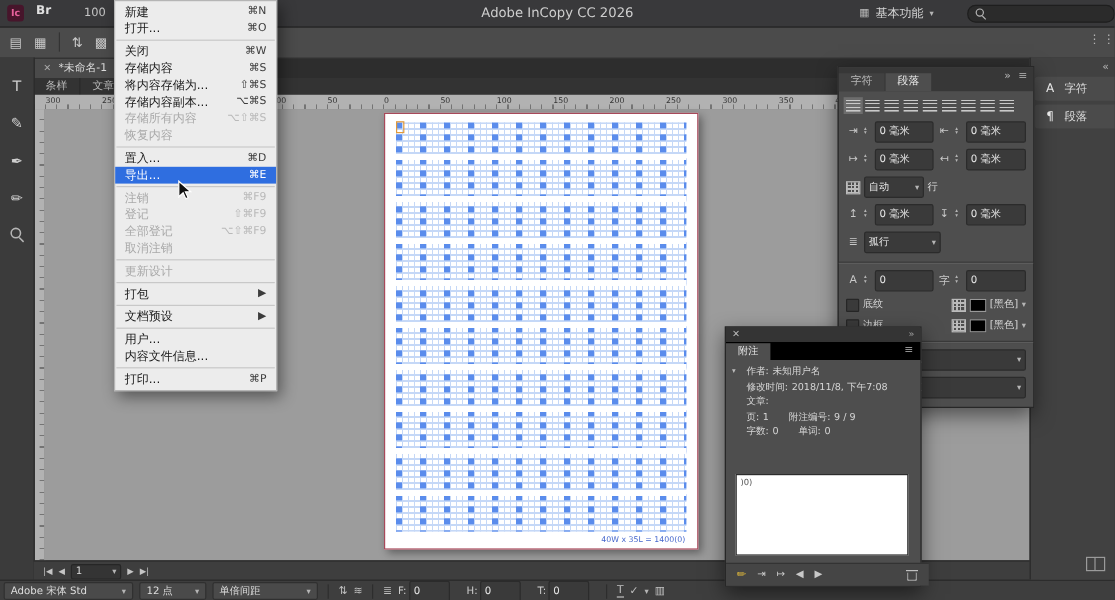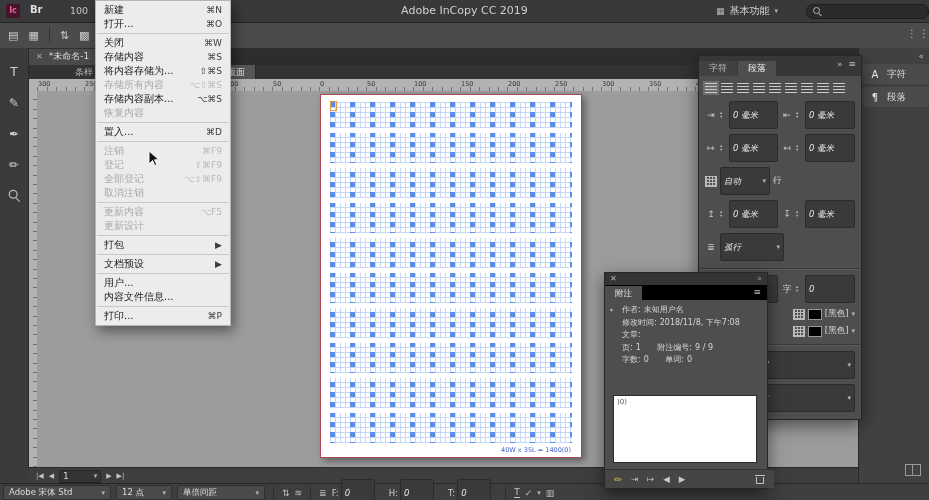--- a/index.html
+++ b/index.html
@@ -29,21 +29,21 @@
 
   
   .tools{position:absolute;left:0;top:48px;width:28px;height:435px;background:#3b3b3b;border-right:1px solid #2a2a2a;display:flex;flex-direction:column;align-items:center;padding-top:16px;gap:15px;z-index:6;}
   .tool{width:18px;height:16px;color:#cfcfcf;font-size:12px;text-align:center;line-height:16px;}
 
   
   .doctabs{position:absolute;left:28px;top:48px;width:830px;height:17px;background:#2d2d2d;}
   .doctab{position:absolute;left:0;top:0;height:17px;width:120px;background:#4a4a4a;border-right:1px solid #222;display:flex;align-items:center;gap:6px;padding:0 8px;font-size:9px;color:#ddd;}
   .doctab .x{color:#aaa;font-size:8px;}
   .viewtabs{position:absolute;left:28px;top:65px;width:830px;height:14px;background:#333;display:flex;}
-  .view-tab{padding:0 10px;font-size:9px;line-height:14px;color:#b8b8b8;border-right:1px solid #2a2a2a;margin-left:37px;}
+  .view-tab{padding:0 10px;font-size:9px;line-height:14px;color:#b8b8b8;border-right:1px solid #2a2a2a;}
   .view-tab.active{background:#565656;color:#eee;}
   .hruler{position:absolute;left:28px;top:79px;width:830px;height:12px;
     background:repeating-linear-gradient(90deg,rgba(0,0,0,.35) 0 1px,transparent 1px 9.4px) left bottom / 100% 4px no-repeat #b2b2b2;
     border-bottom:1px solid #8a8a8a;}
   .rtick{position:absolute;top:1px;font-size:6.5px;color:#333;}
   .vruler{position:absolute;left:28px;top:91px;width:9px;height:376px;
     background:repeating-linear-gradient(0deg,rgba(0,0,0,.35) 0 1px,transparent 1px 9.4px) right top / 4px 100% no-repeat #b2b2b2;
     border-right:1px solid #8a8a8a;}
   .canvas{position:absolute;left:37px;top:91px;width:821px;height:376px;background:#9c9c9c;}
 
@@ -64,21 +64,21 @@
   .nav-glyph{font-size:7px;color:#c5c5c5;}
   .nav-fld{width:34px;height:11px;background:#343434;border:1px solid #262626;border-radius:2px;font-size:8.5px;color:#ddd;display:flex;align-items:center;justify-content:space-between;padding:0 3px;}
 
   
   .statusbar{position:absolute;left:0;top:483px;width:929px;height:17px;background:#3e3e3e;border-top:1px solid #282828;display:flex;align-items:center;gap:5px;padding-left:3px;z-index:20;}
   .combo{height:13px;background:#4a4a4a;border:1px solid #303030;border-radius:2px;font-size:8.5px;color:#ddd;display:flex;align-items:center;gap:5px;padding:0 5px;}
   .sb-sep{width:1px;height:12px;background:#2d2d2d;margin:0 3px;}
   .sb-icon{font-size:9px;color:#c0c0c0;}
   .underT{border-bottom:1px solid #c0c0c0;line-height:9px;}
   .fht{display:flex;align-items:center;gap:2px;font-size:8.5px;color:#ccc;margin-right:6px;}
-  .fld{background:#3a3a3a;border:1px solid #2b2b2b;border-radius:2px;color:#e6e6e6;font-size:8.5px;height:28px;line-height:12px;padding:0 3px;display:inline-flex;align-items:center;box-sizing:border-box;font-style:italic;}
+  .fld{background:#3a3a3a;border:1px solid #2b2b2b;border-radius:2px;color:#e6e6e6;font-size:8.5px;height:18px;line-height:12px;padding:0 3px;display:inline-flex;align-items:center;box-sizing:border-box;}
   .w34{width:34px;}
   .w52{width:50px;}
 
   
   .dock{position:absolute;left:858px;top:48px;width:71px;height:435px;background:#414141;border-left:1px solid #2a2a2a;z-index:30;}
   .dock-collapse{position:absolute;right:6px;top:3px;font-size:9px;color:#b9b9b9;}
   .dock-panels{position:absolute;left:3px;top:16px;right:0;display:flex;flex-direction:column;gap:3px;}
   .dock-btn{height:20px;background:#4b4b4b;border-radius:3px 0 0 3px;display:flex;align-items:center;gap:6px;padding-left:7px;font-size:9.5px;color:#ddd;}
   .dock-ic{width:12px;text-align:center;font-size:10px;color:#ededed;}
   .dock-bottom{position:absolute;right:9px;bottom:7px;width:14px;height:10px;border:1px solid #9a9a9a;}
@@ -141,21 +141,21 @@
 </style>
 </head>
 <body>
 
 <div class="app" id="app" style="--hl: #2f6ee0; --gfill: #5a8cec; --gline: #c5d8f7; --pagelbl: #4466cc; --naccent: #d8b23c;">
 
   <div class="topbar">
     <div class="app-logo">Ic</div>
     <div class="br-btn">Br</div>
     <div class="zoom">100</div>
-    <div class="title">Adobe InCopy CC 2019</div>
+    <div class="title">Adobe InCopy CC 2026</div>
     <div class="workspace">
       <span class="ws-icon">▦</span>
       <span>基本功能</span>
       <span class="caret">▾</span>
     </div>
     <div class="search">
       <span class="lens"></span>
     </div>
   </div>
 
@@ -484,59 +484,59 @@
         <span class="sc">⌘W</span>
       </div>
       <div class="menu-item">
         <span class="lab">存储内容</span>
         <span class="sc">⌘S</span>
       </div>
       <div class="menu-item">
         <span class="lab">将内容存储为...</span>
         <span class="sc">⇧⌘S</span>
       </div>
+      <div class="menu-item">
+        <span class="lab">存储内容副本...</span>
+        <span class="sc">⌥⌘S</span>
+      </div>
       <div class="menu-item disabled">
         <span class="lab">存储所有内容</span>
         <span class="sc">⌥⇧⌘S</span>
       </div>
-      <div class="menu-item">
-        <span class="lab">存储内容副本...</span>
-        <span class="sc">⌥⌘S</span>
-      </div>
       <div class="menu-item disabled">
         <span class="lab">恢复内容</span>
         <span class="sc"></span>
       </div>
       <div class="menu-sep"></div>
       <div class="menu-item">
         <span class="lab">置入...</span>
         <span class="sc">⌘D</span>
       </div>
+      <div class="menu-item selected">
+        <span class="lab">导出...</span>
+        <span class="sc">⌘E</span>
+      </div>
       <div class="menu-sep"></div>
       <div class="menu-item disabled">
         <span class="lab">注销</span>
         <span class="sc">⌘F9</span>
       </div>
       <div class="menu-item disabled">
         <span class="lab">登记</span>
         <span class="sc">⇧⌘F9</span>
       </div>
       <div class="menu-item disabled">
         <span class="lab">全部登记</span>
         <span class="sc">⌥⇧⌘F9</span>
       </div>
       <div class="menu-item disabled">
         <span class="lab">取消注销</span>
         <span class="sc"></span>
       </div>
       <div class="menu-sep"></div>
-      <div class="menu-item disabled">
-        <span class="lab">更新内容</span>
-        <span class="sc">⌥F5</span>
-      </div>
       <div class="menu-item disabled">
         <span class="lab">更新设计</span>
         <span class="sc"></span>
       </div>
       <div class="menu-sep"></div>
       <div class="menu-item">
         <span class="lab">打包</span>
         <span class="sc">▶</span>
       </div>
       <div class="menu-sep"></div>

